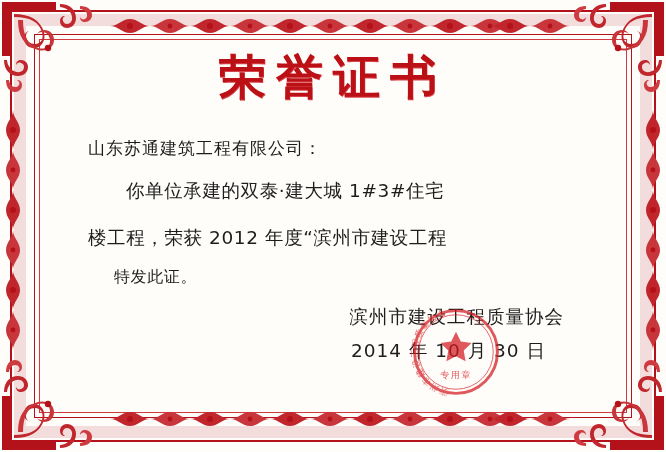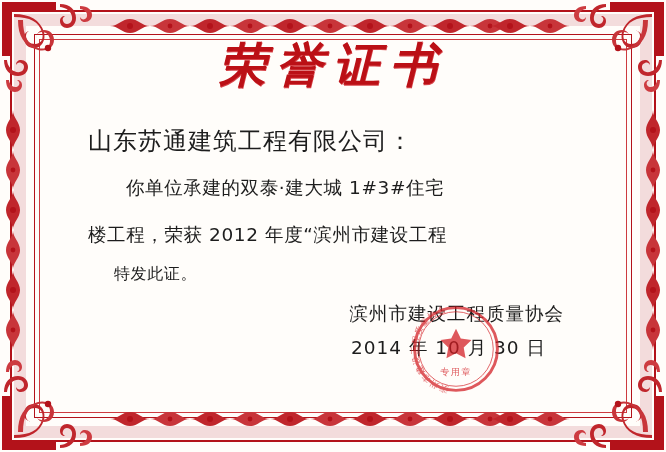--- a/index.html
+++ b/index.html
@@ -61,28 +61,27 @@
     width: 574px;
     height: 392px;
   }
   .title {
     text-align: center;
     color: #bb1016;
     font-family: "DejaVu Serif", "Liberation Serif", serif;
     font-weight: bold;
     font-size: 47px;
     letter-spacing: 10px;
-    margin-top: 4px;
+    margin-top: 16px;
     text-shadow: 0.5px 0.5px 0 #d8474c;
-    font-style: italic;
   }
   .recipient {
     margin-top: 28px;
     margin-left: 42px;
-    font-size: 24px;
+    font-size: 17px;
     color: #1d1d1d;
     font-family: "DejaVu Sans", "Liberation Sans", sans-serif;
     letter-spacing: 1px;
   }
   .body {
     margin-top: 13px;
     margin-left: 30px;
     margin-right: 26px;
     font-size: 18.5px;
     line-height: 35px;

